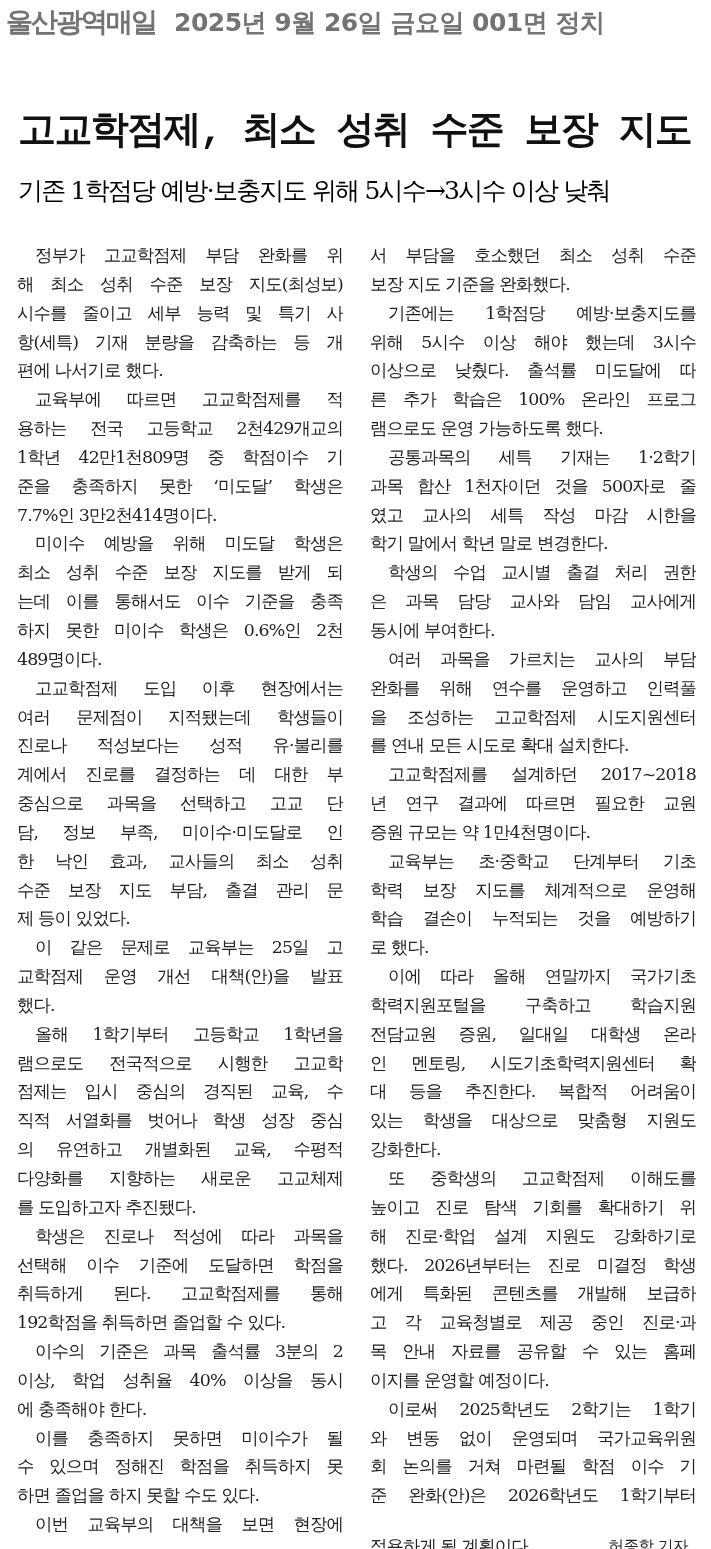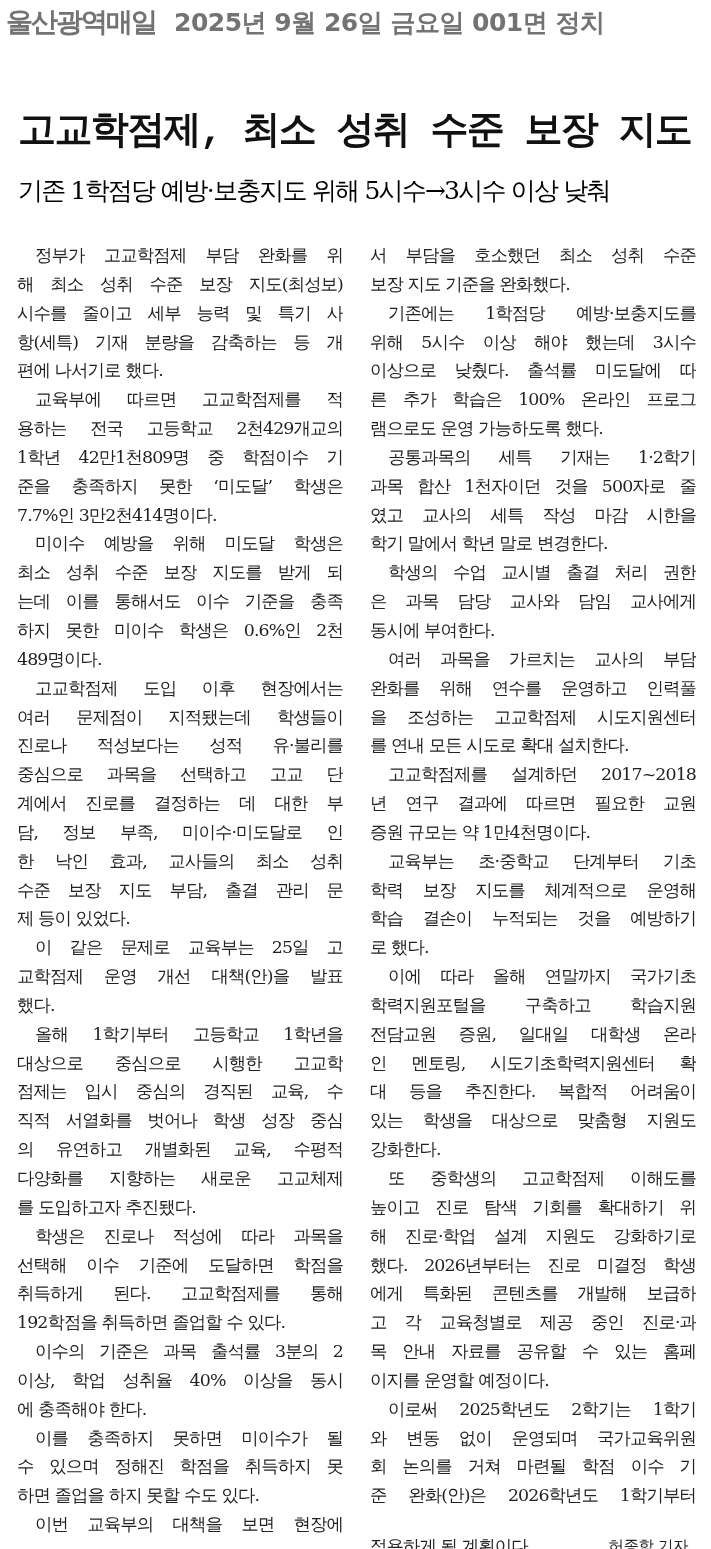--- a/index.html
+++ b/index.html
@@ -41,31 +41,31 @@
     <div class="line">준을 충족하지 못한 ‘미도달’ 학생은</div>
     <div class="line last">7.7%인 3만2천414명이다.</div>
     <div class="line indent">미이수 예방을 위해 미도달 학생은</div>
     <div class="line">최소 성취 수준 보장 지도를 받게 되</div>
     <div class="line">는데 이를 통해서도 이수 기준을 충족</div>
     <div class="line">하지 못한 미이수 학생은 0.6%인 2천</div>
     <div class="line last">489명이다.</div>
     <div class="line indent">고교학점제 도입 이후 현장에서는</div>
     <div class="line">여러 문제점이 지적됐는데 학생들이</div>
     <div class="line">진로나 적성보다는 성적 유·불리를</div>
+    <div class="line">계에서 진로를 결정하는 데 대한 부</div>
     <div class="line">중심으로 과목을 선택하고 고교 단</div>
-    <div class="line">계에서 진로를 결정하는 데 대한 부</div>
     <div class="line">담, 정보 부족, 미이수·미도달로 인</div>
     <div class="line">한 낙인 효과, 교사들의 최소 성취</div>
     <div class="line">수준 보장 지도 부담, 출결 관리 문</div>
     <div class="line last">제 등이 있었다.</div>
     <div class="line indent">이 같은 문제로 교육부는 25일 고</div>
     <div class="line">교학점제 운영 개선 대책(안)을 발표</div>
     <div class="line last">했다.</div>
     <div class="line indent">올해 1학기부터 고등학교 1학년을</div>
-    <div class="line">대상으로 중심으로 시행한 고교학</div>
+    <div class="line">램으로도 전국적으로 시행한 고교학</div>
     <div class="line">점제는 입시 중심의 경직된 교육, 수</div>
     <div class="line">직적 서열화를 벗어나 학생 성장 중심</div>
     <div class="line">의 유연하고 개별화된 교육, 수평적</div>
     <div class="line">다양화를 지향하는 새로운 고교체제</div>
     <div class="line last">를 도입하고자 추진됐다.</div>
     <div class="line indent">학생은 진로나 적성에 따라 과목을</div>
     <div class="line">선택해 이수 기준에 도달하면 학점을</div>
     <div class="line">취득하게 된다. 고교학점제를 통해</div>
     <div class="line last">192학점을 취득하면 졸업할 수 있다.</div>
     <div class="line indent">이수의 기준은 과목 출석률 3분의 2</div>

